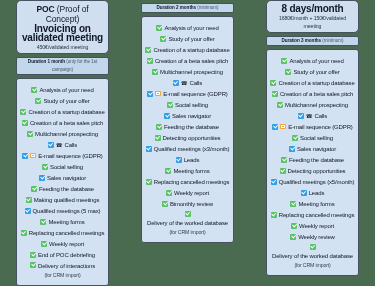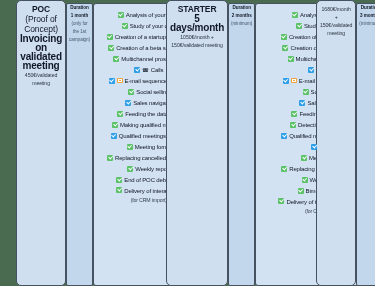--- a/index.html
+++ b/index.html
@@ -20,21 +20,21 @@
     background: #4a6b4f;
     display: flex;
     justify-content: space-between;
     padding: 0;
     box-sizing: border-box;
   }
   .plan-column {
     width: 118px;
     margin: 0 16px;
     display: flex;
-    flex-direction: row;
+    flex-direction: column;
     align-items: stretch;
   }
   .plan-card {
     background: #cfdff0;
     border: 1px solid #46525f;
     border-radius: 5px;
     padding: 3px 3px 2px 3px;
     text-align: center;
     box-sizing: border-box;
   }
@@ -234,25 +234,20 @@
           <span class="feat-label">End of POC debriefing</span>
         </div>
         <div class="feature-row two-line">
           <span class="check green"></span>
           <span class="feat-label">Delivery of interactions</span>
           <span class="feat-sub">(for CRM import)</span>
         </div>
       </div>
     </div>
     <div class="plan-column">
-      <div class="plan-card">
-        <div class="plan-name"><span>STARTER</span></div>
-        <div class="plan-billing">5 days/month</div>
-        <div class="plan-price">1050€/month + 150€/validated meeting</div>
-      </div>
       <div class="duration-bar"><span class="dur-strong">Duration 2 months</span> <span class="dur-note">(minimum)</span></div>
       <div class="features-card">
         <div class="feature-row">
           <span class="check green"></span>
           <span class="feat-label">Analysis of your need</span>
         </div>
         <div class="feature-row">
           <span class="check green"></span>
           <span class="feat-label">Study of your offer</span>
         </div>
@@ -320,20 +315,21 @@
         </div>
         <div class="feature-row two-line">
           <span class="check green"></span>
           <span class="feat-label">Delivery of the worked database</span>
           <span class="feat-sub">(for CRM import)</span>
         </div>
       </div>
     </div>
     <div class="plan-column">
       <div class="plan-card">
+        <div class="plan-billing">8 days/month</div>
         <div class="plan-price">1680€/month + 150€/validated meeting</div>
       </div>
       <div class="duration-bar"><span class="dur-strong">Duration 3 months</span> <span class="dur-note">(minimum)</span></div>
       <div class="features-card">
         <div class="feature-row">
           <span class="check green"></span>
           <span class="feat-label">Analysis of your need</span>
         </div>
         <div class="feature-row">
           <span class="check green"></span>

